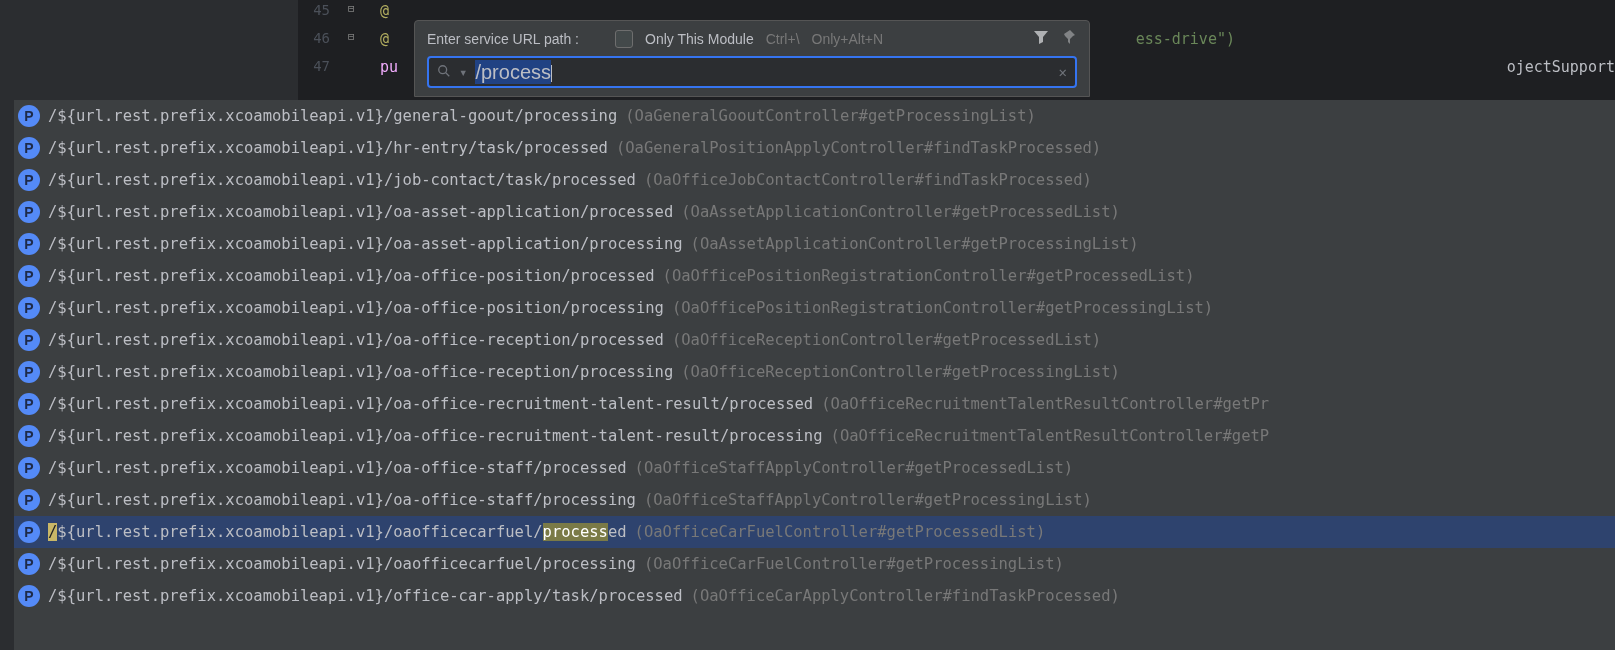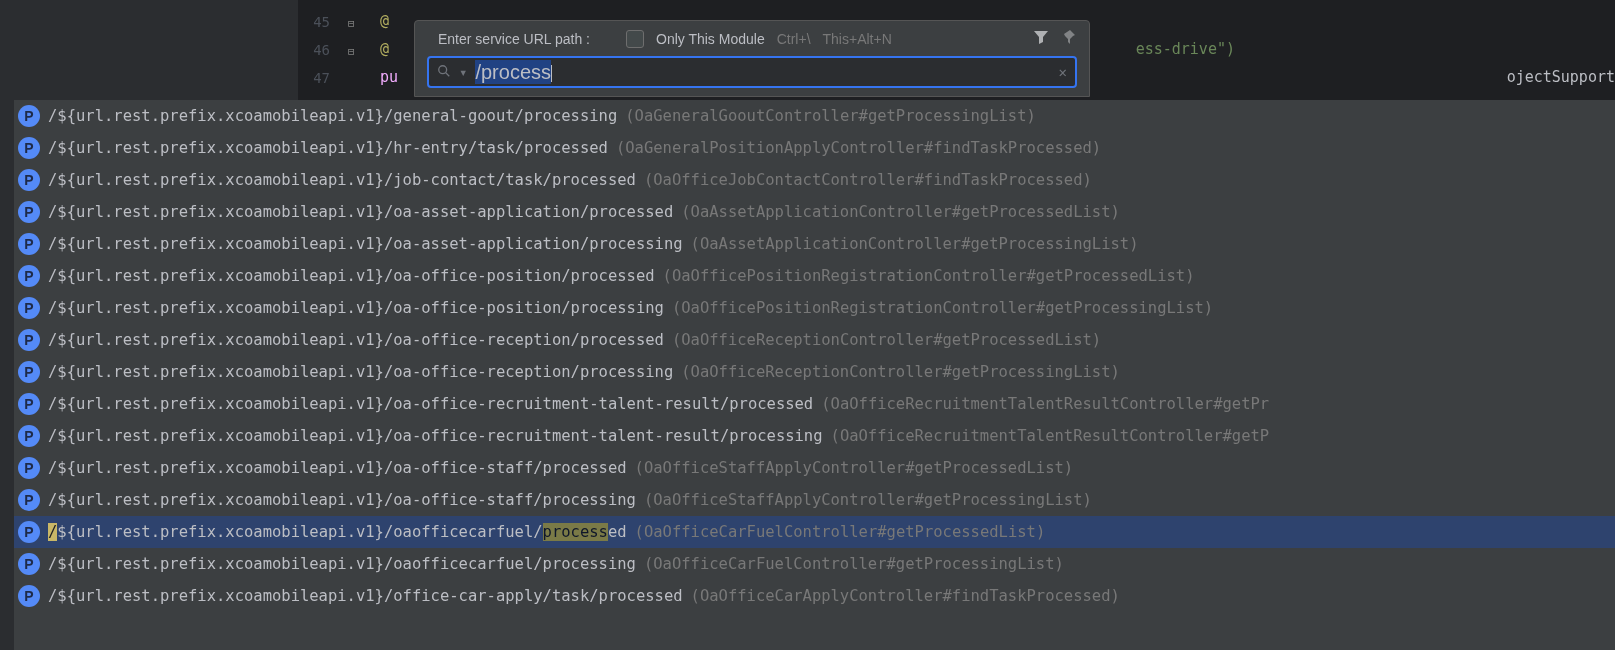--- a/index.html
+++ b/index.html
@@ -32,21 +32,21 @@
     .code-lines {
       position: absolute;
       top: 0;
       left: 298px;
       right: 0;
       background: #1e1f22;
       padding-top: 2px;
     }
     .code-line {
       display: flex;
-      align-items: flex-end;
+      align-items: flex-start;
       height: 28px;
     }
     .line-num {
       width: 50px;
       text-align: right;
       color: #4b5059;
       padding-right: 18px;
       font-size: 14px;
     }
     .gutter-icons {
@@ -73,21 +73,20 @@
       z-index: 10;
     }
     .popup-header {
       display: flex;
       align-items: center;
       gap: 12px;
       margin-bottom: 8px;
       color: #bcbec4;
       font-family: -apple-system, 'Segoe UI', sans-serif;
       font-size: 14px;
-      margin-left: 11px;
     }
     .checkbox {
       width: 18px;
       height: 18px;
       border: 1px solid #6e6e6e;
       border-radius: 3px;
       background: #43494a;
     }
     .shortcut {
       color: #787878;
@@ -152,21 +151,21 @@
     }
     .path-text {
       color: #bcbec4;
       text-align: right;
     }
     .controller-text {
       color: #787878;
     }
     .highlight {
       background: #7a7a47;
-      color: #0f172a;
+      color: #ffffff;
     }
     .highlight-lead {
       background: #c9b767;
       color: #1e1f22;
     }
     .left-strip {
       position: absolute;
       left: 0;
       top: 100px;
       bottom: 0;
@@ -201,21 +200,21 @@
   </div>
 </div>
 
 <div class="popup">
   <div class="popup-header">
     <span>Enter service URL path :</span>
     <span style="width:12px"></span>
     <span class="checkbox"></span>
     <span>Only This Module</span>
     <span class="shortcut">Ctrl+\</span>
-    <span class="shortcut">This+Alt+N</span>
+    <span class="shortcut">Only+Alt+N</span>
     <span class="spacer"></span>
     <span class="header-icon">
       <svg width="16" height="16" viewBox="0 0 16 16" fill="currentColor">
           <path d="M1 2h14l-5 6v5l-4 2V8L1 2z"></path>
         </svg>
     </span>
     <span class="header-icon">
       <svg width="16" height="16" viewBox="0 0 16 16" fill="currentColor">
           <path d="M9 1l5 5-2 1-3 3v5l-2-2v-3L4 7 3 5l6-4z" opacity="0.6"></path>
         </svg>

